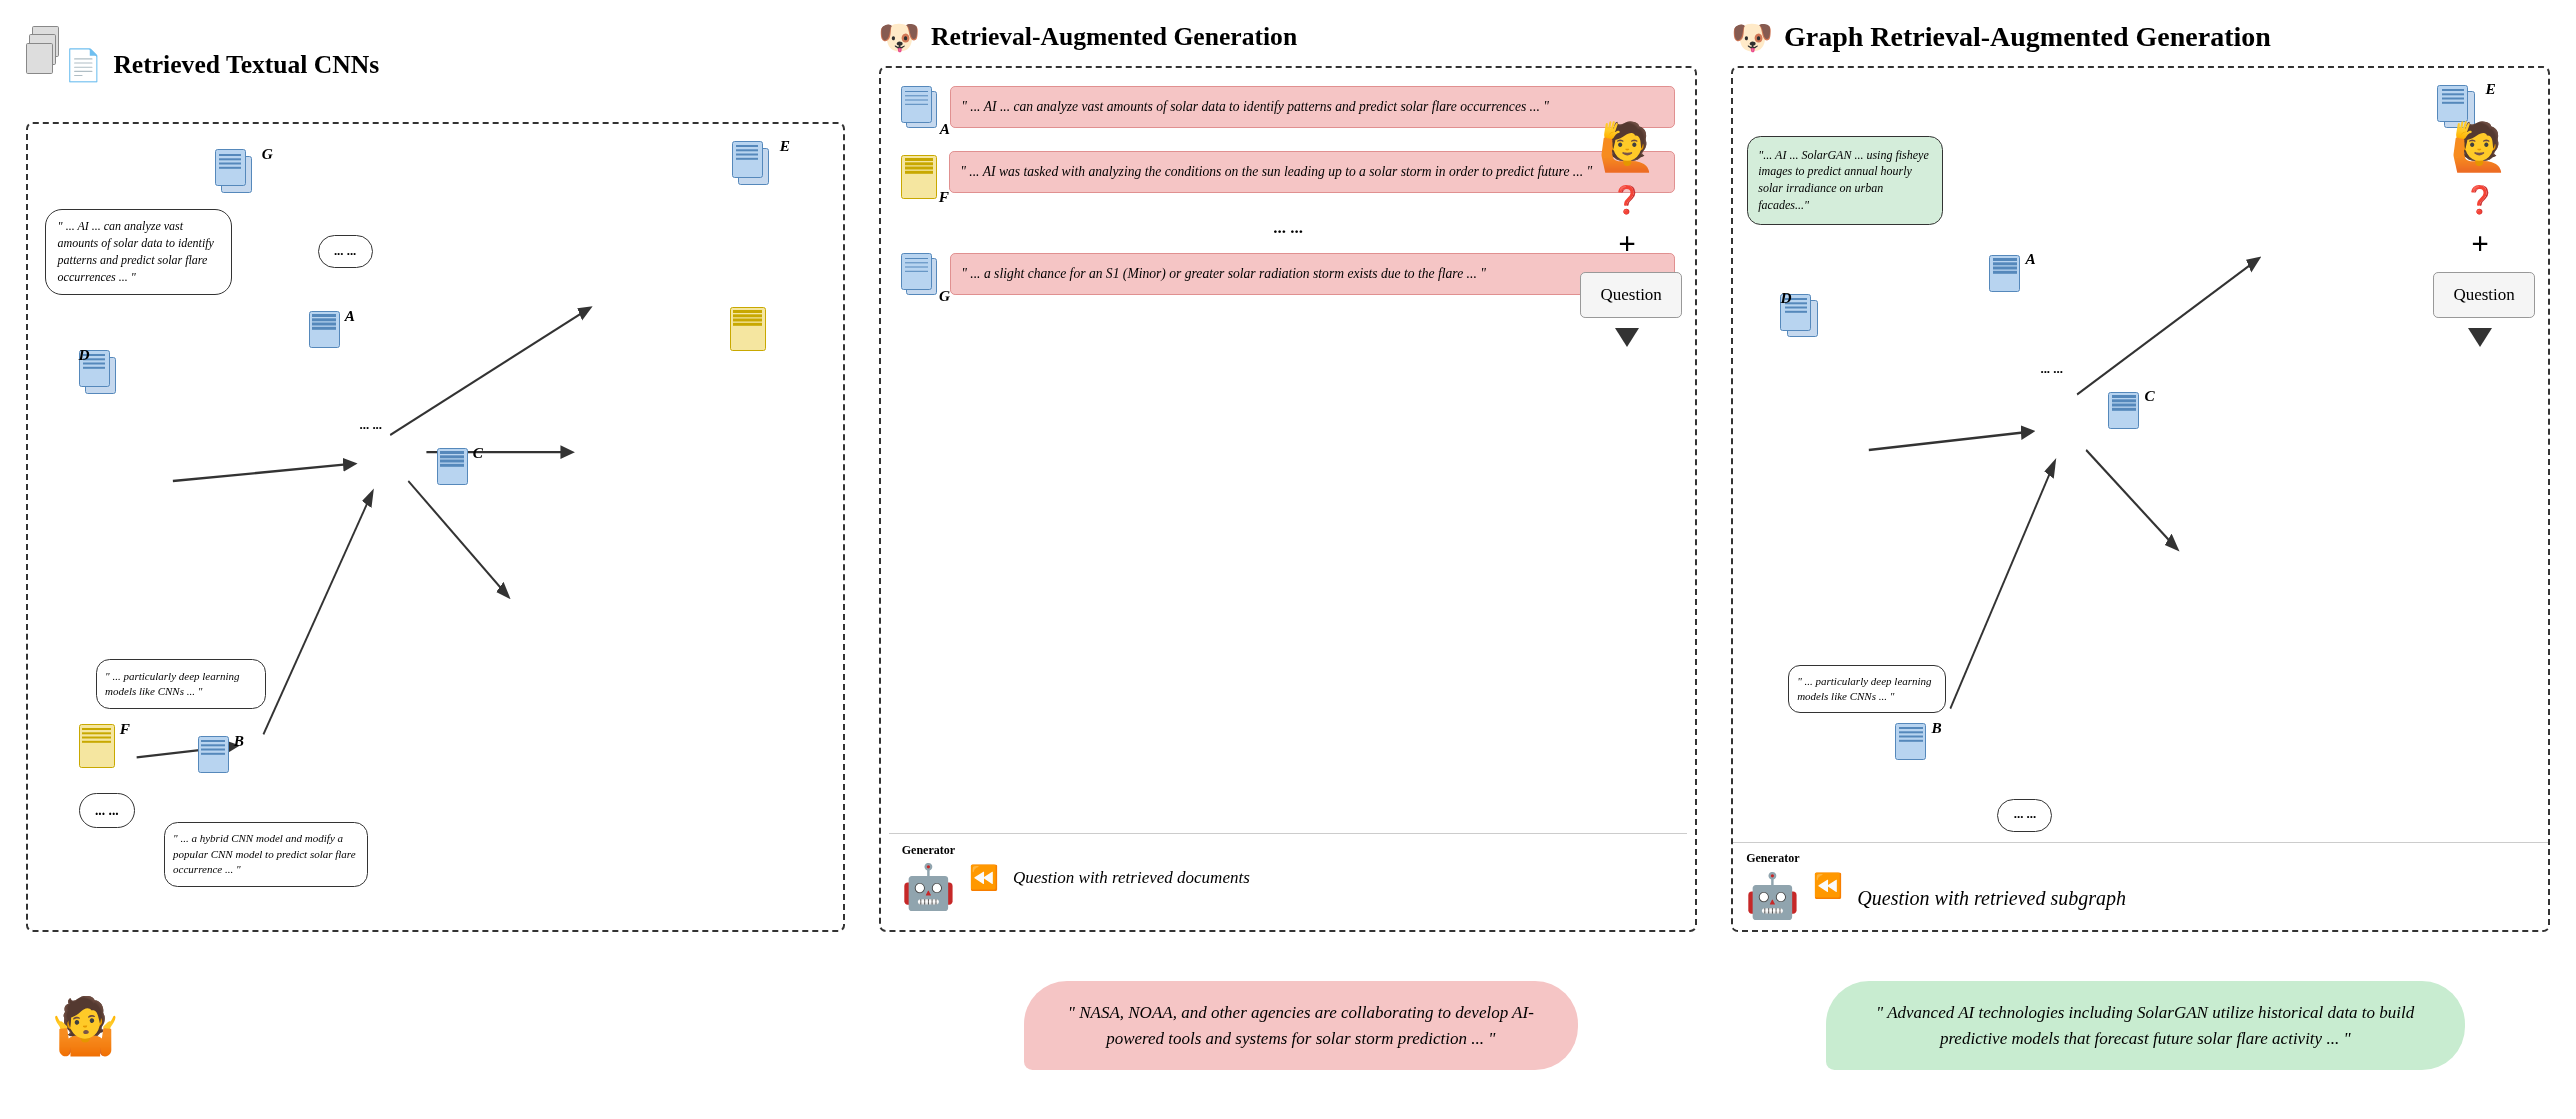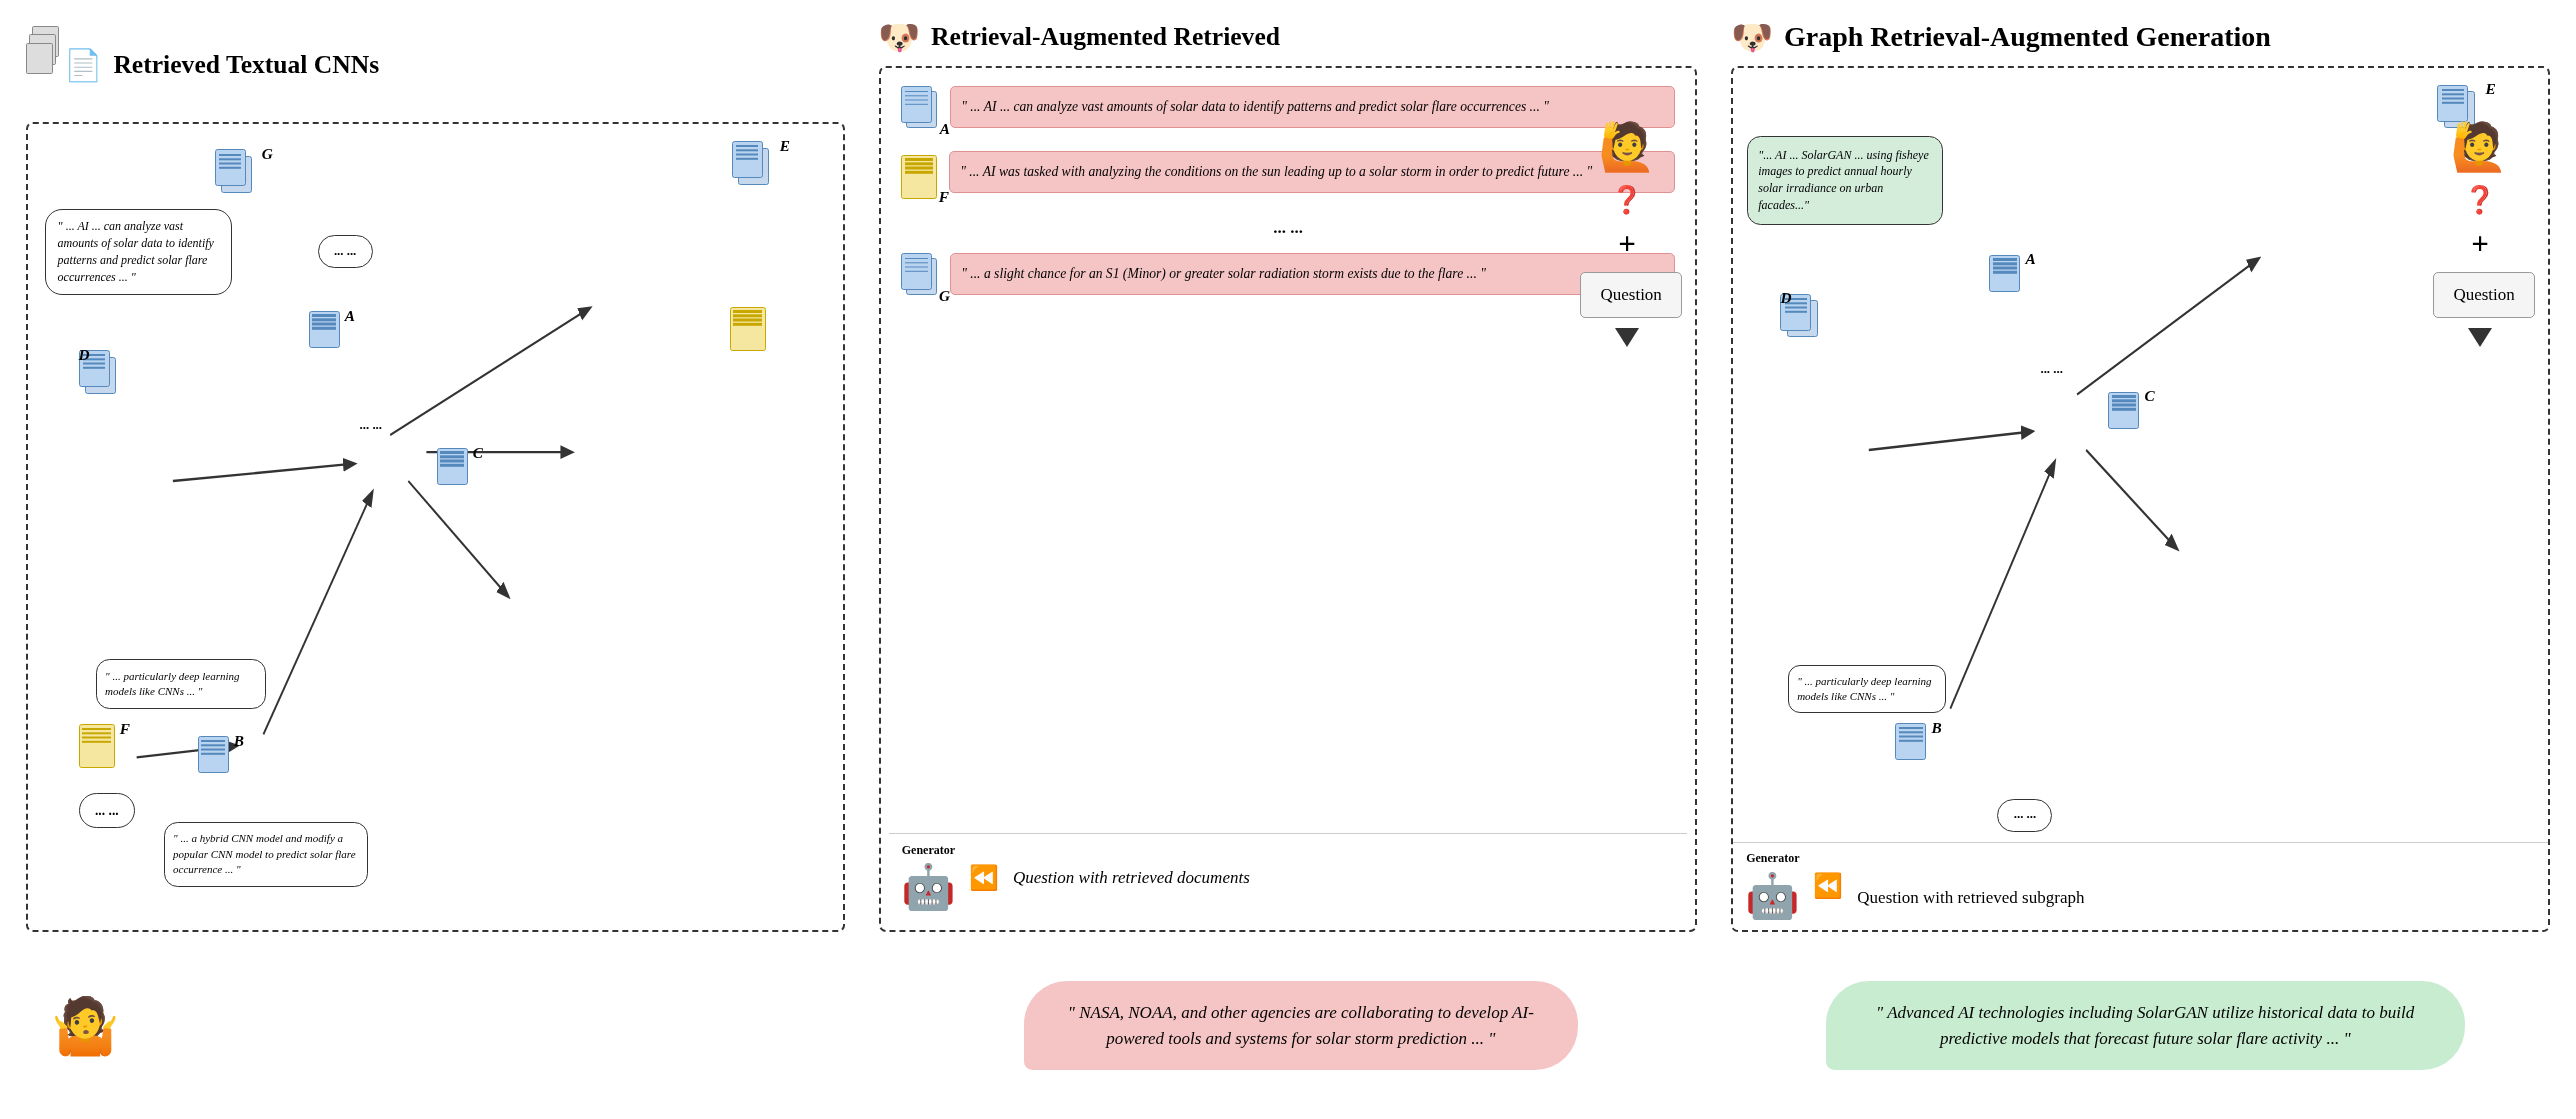--- a/index.html
+++ b/index.html
@@ -344,21 +344,21 @@
 
         <div style="position:absolute; top:294px; left:332px; font-size:12.8px; font-weight:bold;">
           <span>... ...</span>
         </div>
       </div>
     </div>
 
     <div class="panel">
       <div class="panel-header">
         <span style="font-size:34px;">🐶</span>
-        <span style="font-size:25.6px;font-weight:bold;">Retrieval-Augmented Retrieved</span>
+        <span style="font-size:25.6px;font-weight:bold;">Retrieval-Augmented Generation</span>
       </div>
       <div class="panel-box">
         <div class="rag-panel-content">
 
           <div style="display:flex; align-items:flex-start; gap:12px; padding:10.2px 12px 5.1px 12px;">
             <div style="position:relative; flex-shrink:0;">
               <div class="doc-icon-stack" style="width:37px;height:44px;">
                 <div class="d1" style="top:5.1px;left:5.1px;"></div>
                 <div class="d2"></div>
               </div>
@@ -484,21 +484,21 @@
         <div class="speech-bubble ellipsis" style="bottom:98px; left:264px; font-size:12.8px;">
           <span>... ...</span>
         </div>
 
         <div style="position:absolute; bottom:0; left:0; right:0; display:flex; align-items:center; padding:8.5px 12px; gap:13.6px; border-top: 0.9px solid #ccc; background:#fff;">
           <div style="display:flex; flex-direction:column; align-items:center;">
             <div style="font-size:12px;font-weight:bold;margin-bottom:3.4px;">Generator</div>
             <div style="font-size:44px;">🤖</div>
           </div>
           <span style="font-size:24px;font-weight:bold;">⏪</span>
-          <div style="font-size:17px; margin-top:24px;">Question with retrieved subgraph</div>
+          <div style="font-size:20px; font-style:italic;margin-top:24px;">Question with retrieved subgraph</div>
         </div>
 
         <div style="position:absolute; top:51px; right:13.6px; display:flex; flex-direction:column; align-items:center; gap:10.2px;">
           <div style="font-size:47px;">🙋</div>
           <div style="font-size:27px;font-weight:bold;">❓</div>
           <div class="plus-sign">+</div>
           <div class="question-box">
             <span>Question</span>
           </div>
           <div class="arrow-down"></div>

